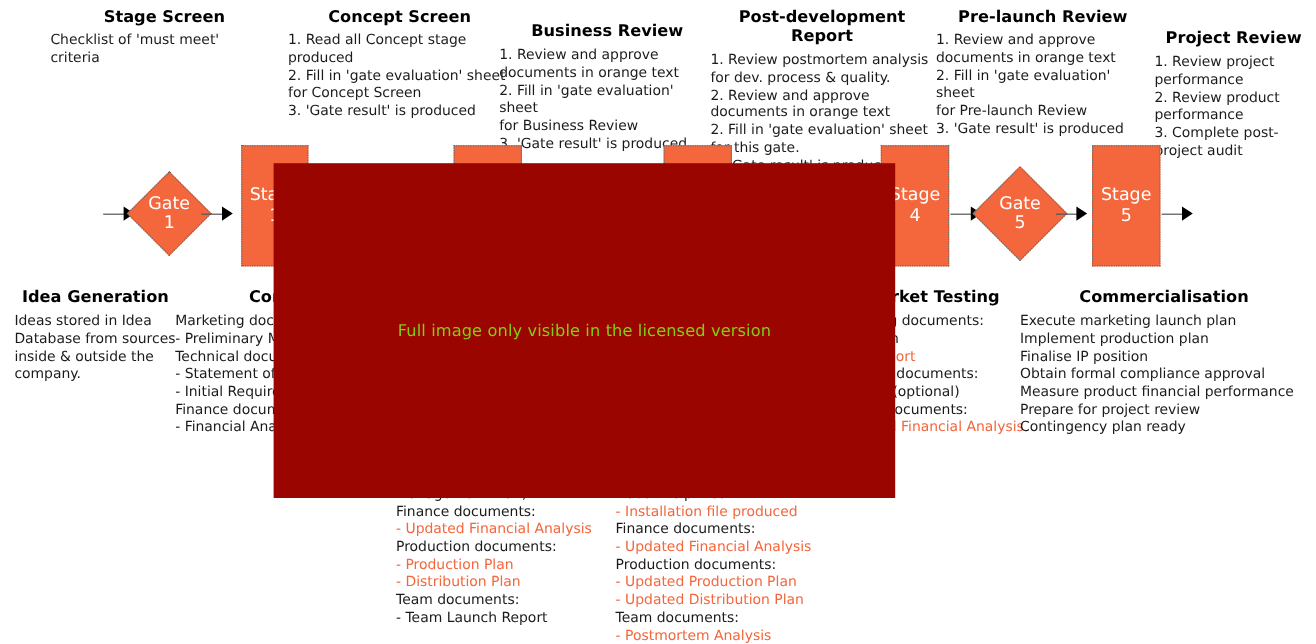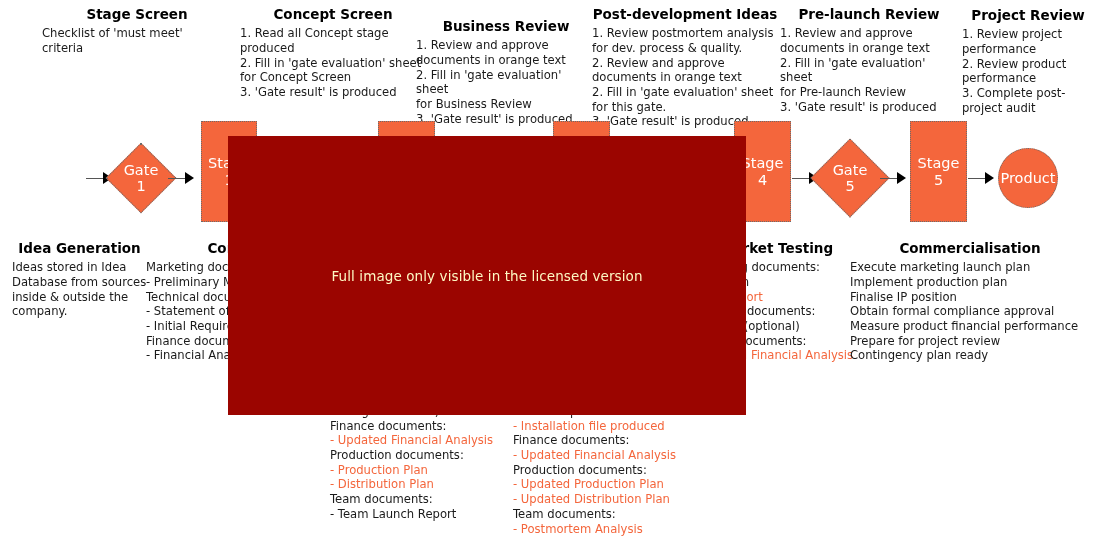--- a/index.html
+++ b/index.html
@@ -69,21 +69,21 @@
 
   
   #overlay {
     position:absolute;
     left:228px; top:136px; width:518px; height:279px;
     background:#9b0500;
     display:flex; align-items:center; justify-content:center;
     z-index:50;
   }
   #overlay .otxt {
-    color:#fef9c3;
+    color:#84cc16;
     font-size:13.5px;
     letter-spacing:.1px;
     text-align:center;
   }
 </style>
 </head>
 <body>
 
 <div id="stage">
 
@@ -96,30 +96,30 @@
     <div class="hdr">Concept Screen</div>
     <div class="body-txt" style="margin-top:4px;"><span>1. Read all Concept stage</span><br><span>produced</span><br><span>2. Fill in 'gate evaluation' sheet</span><br><span>for Concept Screen</span><br><span>3. 'Gate result' is produced</span></div>
   </div>
 
   <div class="blk" style="left:416px; top:18px; width:180px;">
     <div class="hdr">Business Review</div>
     <div class="body-txt" style="margin-top:4px;"><span>1. Review and approve</span><br><span>documents in orange text</span><br><span>2. Fill in 'gate evaluation' sheet</span><br><span>for Business Review</span><br><span>3. 'Gate result' is produced</span></div>
   </div>
 
   <div class="blk" style="left:592px; top:6px; width:186px;">
-    <div class="hdr">Post-development Ideas</div>
+    <div class="hdr">Post-development Report</div>
     <div class="body-txt" style="margin-top:4px;"><span>1. Review postmortem analysis</span><br><span>for dev. process &amp; quality.</span><br><span>2. Review and approve</span><br><span>documents in orange text</span><br><span>2. Fill in 'gate evaluation' sheet</span><br><span>for this gate.</span><br><span>3. 'Gate result' is produced</span></div>
   </div>
 
   <div class="blk" style="left:780px; top:6px; width:178px;">
     <div class="hdr">Pre-launch Review</div>
     <div class="body-txt" style="margin-top:4px;"><span>1. Review and approve</span><br><span>documents in orange text</span><br><span>2. Fill in 'gate evaluation' sheet</span><br><span>for Pre-launch Review</span><br><span>3. 'Gate result' is produced</span></div>
   </div>
 
-  <div class="blk" style="left:962px; top:7px; width:132px;">
+  <div class="blk" style="left:962px; top:24px; width:132px;">
     <div class="hdr">Project Review</div>
     <div class="body-txt" style="margin-top:4px;"><span>1. Review project</span><br><span>performance</span><br><span>2. Review product</span><br><span>performance</span><br><span>3. Complete post-</span><br><span>project audit</span></div>
   </div>
 
   <div class="conn" style="left:86px; top:178px; width:20px;"></div>
   <div class="arw" style="left:103px; top:172px;"></div>
 
   <div class="diamondwrap" style="left:116px; top:153px; width:50px; height:50px;">
     <div class="dia"></div>
     <div class="dlabel" style="white-space:pre-line;">Gate
@@ -188,23 +188,20 @@
   <div class="conn" style="left:880px; top:178px; width:20px;"></div>
   <div class="arw" style="left:897px; top:172px;"></div>
 
   <div class="shape" style="left:910px; top:121px; width:57px; height:101px; white-space:pre-line;">
     <span>Stage
 5</span>
   </div>
   <div class="conn" style="left:968px; top:178px; width:20px;"></div>
   <div class="arw" style="left:985px; top:172px;"></div>
 
-  <div class="shape circle" style="left:998px; top:148px; width:60px; height:60px;">
-    <span>Product</span>
-  </div>
 
   <div class="blk" style="left:12px; top:240px; width:135px;">
     <div class="hdr">Idea Generation</div>
     <div class="body-txt" style="margin-top:4px;"><span>Ideas stored in Idea</span><br><span>Database from sources</span><br><span>inside &amp; outside the</span><br><span>company.</span></div>
   </div>
 
   <div class="blk" style="left:146px; top:240px; width:185px;">
     <div class="hdr">Concept</div>
     <div class="body-txt" style="margin-top:4px;"><span>Marketing documents:</span><br><span>- Preliminary Market Analysis</span><br><span>Technical documents:</span><br><span>- Statement of Work</span><br><span>- Initial Requirements</span><br><span>Finance documents:</span><br><span>- Financial Analysis</span></div>
   </div>

